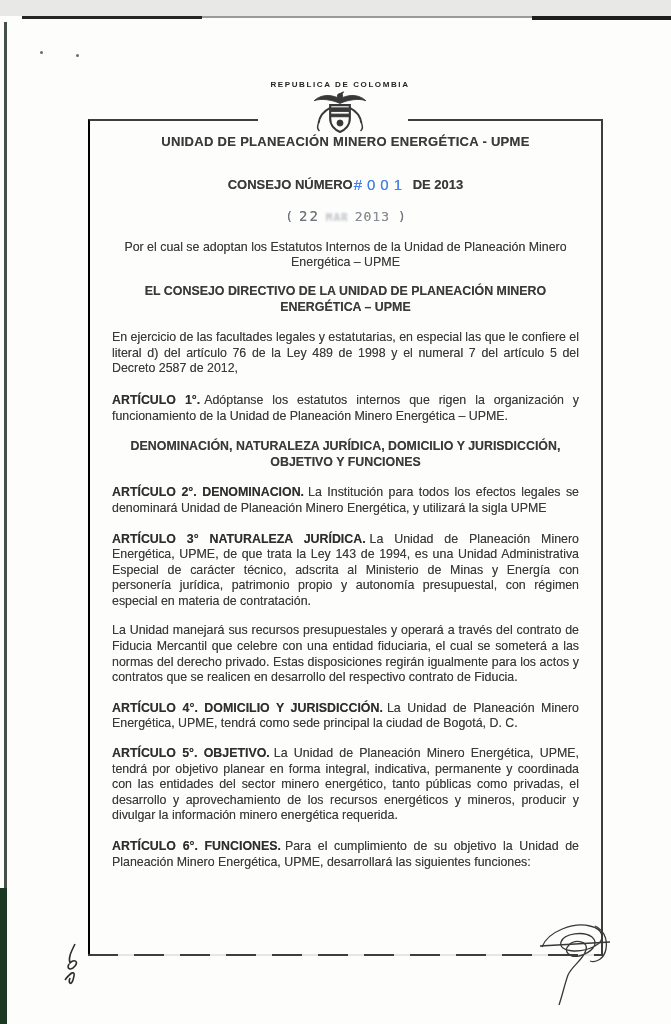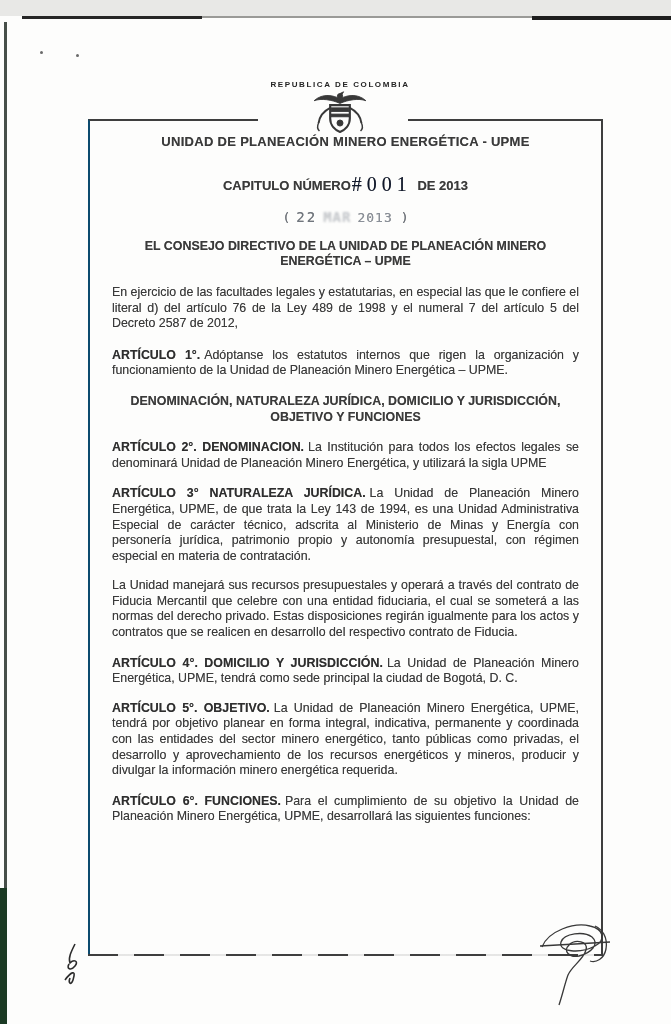--- a/index.html
+++ b/index.html
@@ -20,47 +20,47 @@
   
   .crest{position:absolute;top:64px;left:190px;width:300px;text-align:center;z-index:4;}
   .crest-label{
     font-size:8px;font-weight:bold;letter-spacing:1.6px;color:#242424;
     filter:blur(.3px);white-space:nowrap;
   }
   .crest svg{margin-top:1px;filter:blur(.35px);opacity:.88;}
   
   .doc-box{
     position:absolute;left:88px;top:103px;width:515px;height:835px;
-    border-left:2px solid #0c4a6e;border-right:2px solid #3e3e3e;border-top:2px solid #3e3e3e;
+    border-left:2px solid #000000;border-right:2px solid #3e3e3e;border-top:2px solid #3e3e3e;
     box-sizing:border-box;z-index:2;
   }
   .gap-patch{position:absolute;top:-3px;left:168px;width:150px;height:4px;background:#fdfdfc;}
   .box-bottom{
     position:absolute;bottom:-2px;left:-2px;right:-2px;height:2px;
     background:repeating-linear-gradient(90deg,#3e3e3e 0 30px,rgba(62,62,62,.12) 30px 46px);
   }
   .content{
     padding:13px 22px 0 22px;
     font-size:12.4px;line-height:15.6px;
     text-shadow:0 0 .4px rgba(58,58,58,.55);
   }
   .center{text-align:center;}
   .just{text-align:justify;margin:0;}
   .lead{font-weight:bold;color:#2e2e2e;margin-right:4px;}
   h1,h2,h3,p{margin:0;font-size:12.4px;}
   .org{font-weight:bold;font-size:13px;letter-spacing:.3px;}
   .acuerdo{margin-top:27px;font-weight:bold;font-size:13px;}
   .stamp-num{
-    font-family:Liberation Serif, serif;font-weight:normal;
-    font-size:20px;letter-spacing:5px;color:#0f172a;filter:blur(.3px);
+    font-family:Liberation Sans, sans-serif;font-weight:normal;
+    font-size:15px;letter-spacing:5px;color:#3b82f6;filter:blur(.3px);
     margin:0 2px 0 1px;vertical-align:-1px;
   }
   .stamp{margin-top:17px;font-family:"DejaVu Sans Mono",monospace;color:#9298a1;filter:blur(.35px);}
   .stamp .s-day{color:#70767e;font-size:14px;letter-spacing:2px;margin:0 6px;}
-  .stamp .s-month{opacity:.5;font-size:14px;filter:blur(.8px);letter-spacing:1px;font-weight:bold;}
+  .stamp .s-month{opacity:.5;font-size:11px;filter:blur(.8px);letter-spacing:1px;font-weight:bold;}
   .stamp .s-year{color:#8a9099;font-size:13px;letter-spacing:1px;margin:0 8px 0 6px;}
   .stamp .s-par{color:#6e737b;font-size:13px;}
   .subject{margin:14px auto 0;max-width:452px;}
   .council{margin:13px auto 0;max-width:438px;font-weight:bold;}
   .preamble{margin-top:15px;}
   .acuerda{margin-top:17px;font-weight:bold;letter-spacing:.3px;}
   .art1{margin-top:16px;}
   .capitulo{margin-top:17px;font-weight:bold;}
   .chsub{margin:15px auto 0;max-width:470px;font-weight:bold;}
   .art2{margin-top:15px;}
@@ -108,28 +108,29 @@
 
   <div class="doc-box">
     <div class="gap-patch"></div>
     <div class="box-bottom"></div>
 
     <div class="content">
 
       <h1 class="org center">UNIDAD DE PLANEACIÓN MINERO ENERGÉTICA - UPME</h1>
 
       <div class="acuerdo center">
-        <span>CAPITULO NÚMERO</span><span class="stamp-num">#001</span>
+        <span>CONSEJO NÚMERO</span><span class="stamp-num">#001</span>
         <span>DE 2013</span>
       </div>
 
       <div class="stamp center">
         <span class="s-par">(</span><span class="s-day">22</span><span class="s-month">MAR</span><span class="s-year">2013</span><span class="s-par">)</span>
       </div>
 
+      <p class="subject center">Por el cual se adoptan los Estatutos Internos de la Unidad de Planeación Minero Energética – UPME</p>
 
       <h2 class="council center">EL CONSEJO DIRECTIVO DE LA UNIDAD DE PLANEACIÓN MINERO ENERGÉTICA – UPME</h2>
 
       <p class="just preamble">En ejercicio de las facultades legales y estatutarias, en especial las que le confiere el literal d) del artículo 76 de la Ley 489 de 1998 y el numeral 7 del artículo 5 del Decreto 2587 de 2012,</p>
 
 
       <p class="just art1"><span class="lead">ARTÍCULO 1°.</span><span>Adóptanse los estatutos internos que rigen la organización y funcionamiento de la Unidad de Planeación Minero Energética – UPME.</span></p>
 
 
       <h3 class="chsub center">DENOMINACIÓN, NATURALEZA JURÍDICA, DOMICILIO Y JURISDICCIÓN, OBJETIVO Y FUNCIONES</h3>

